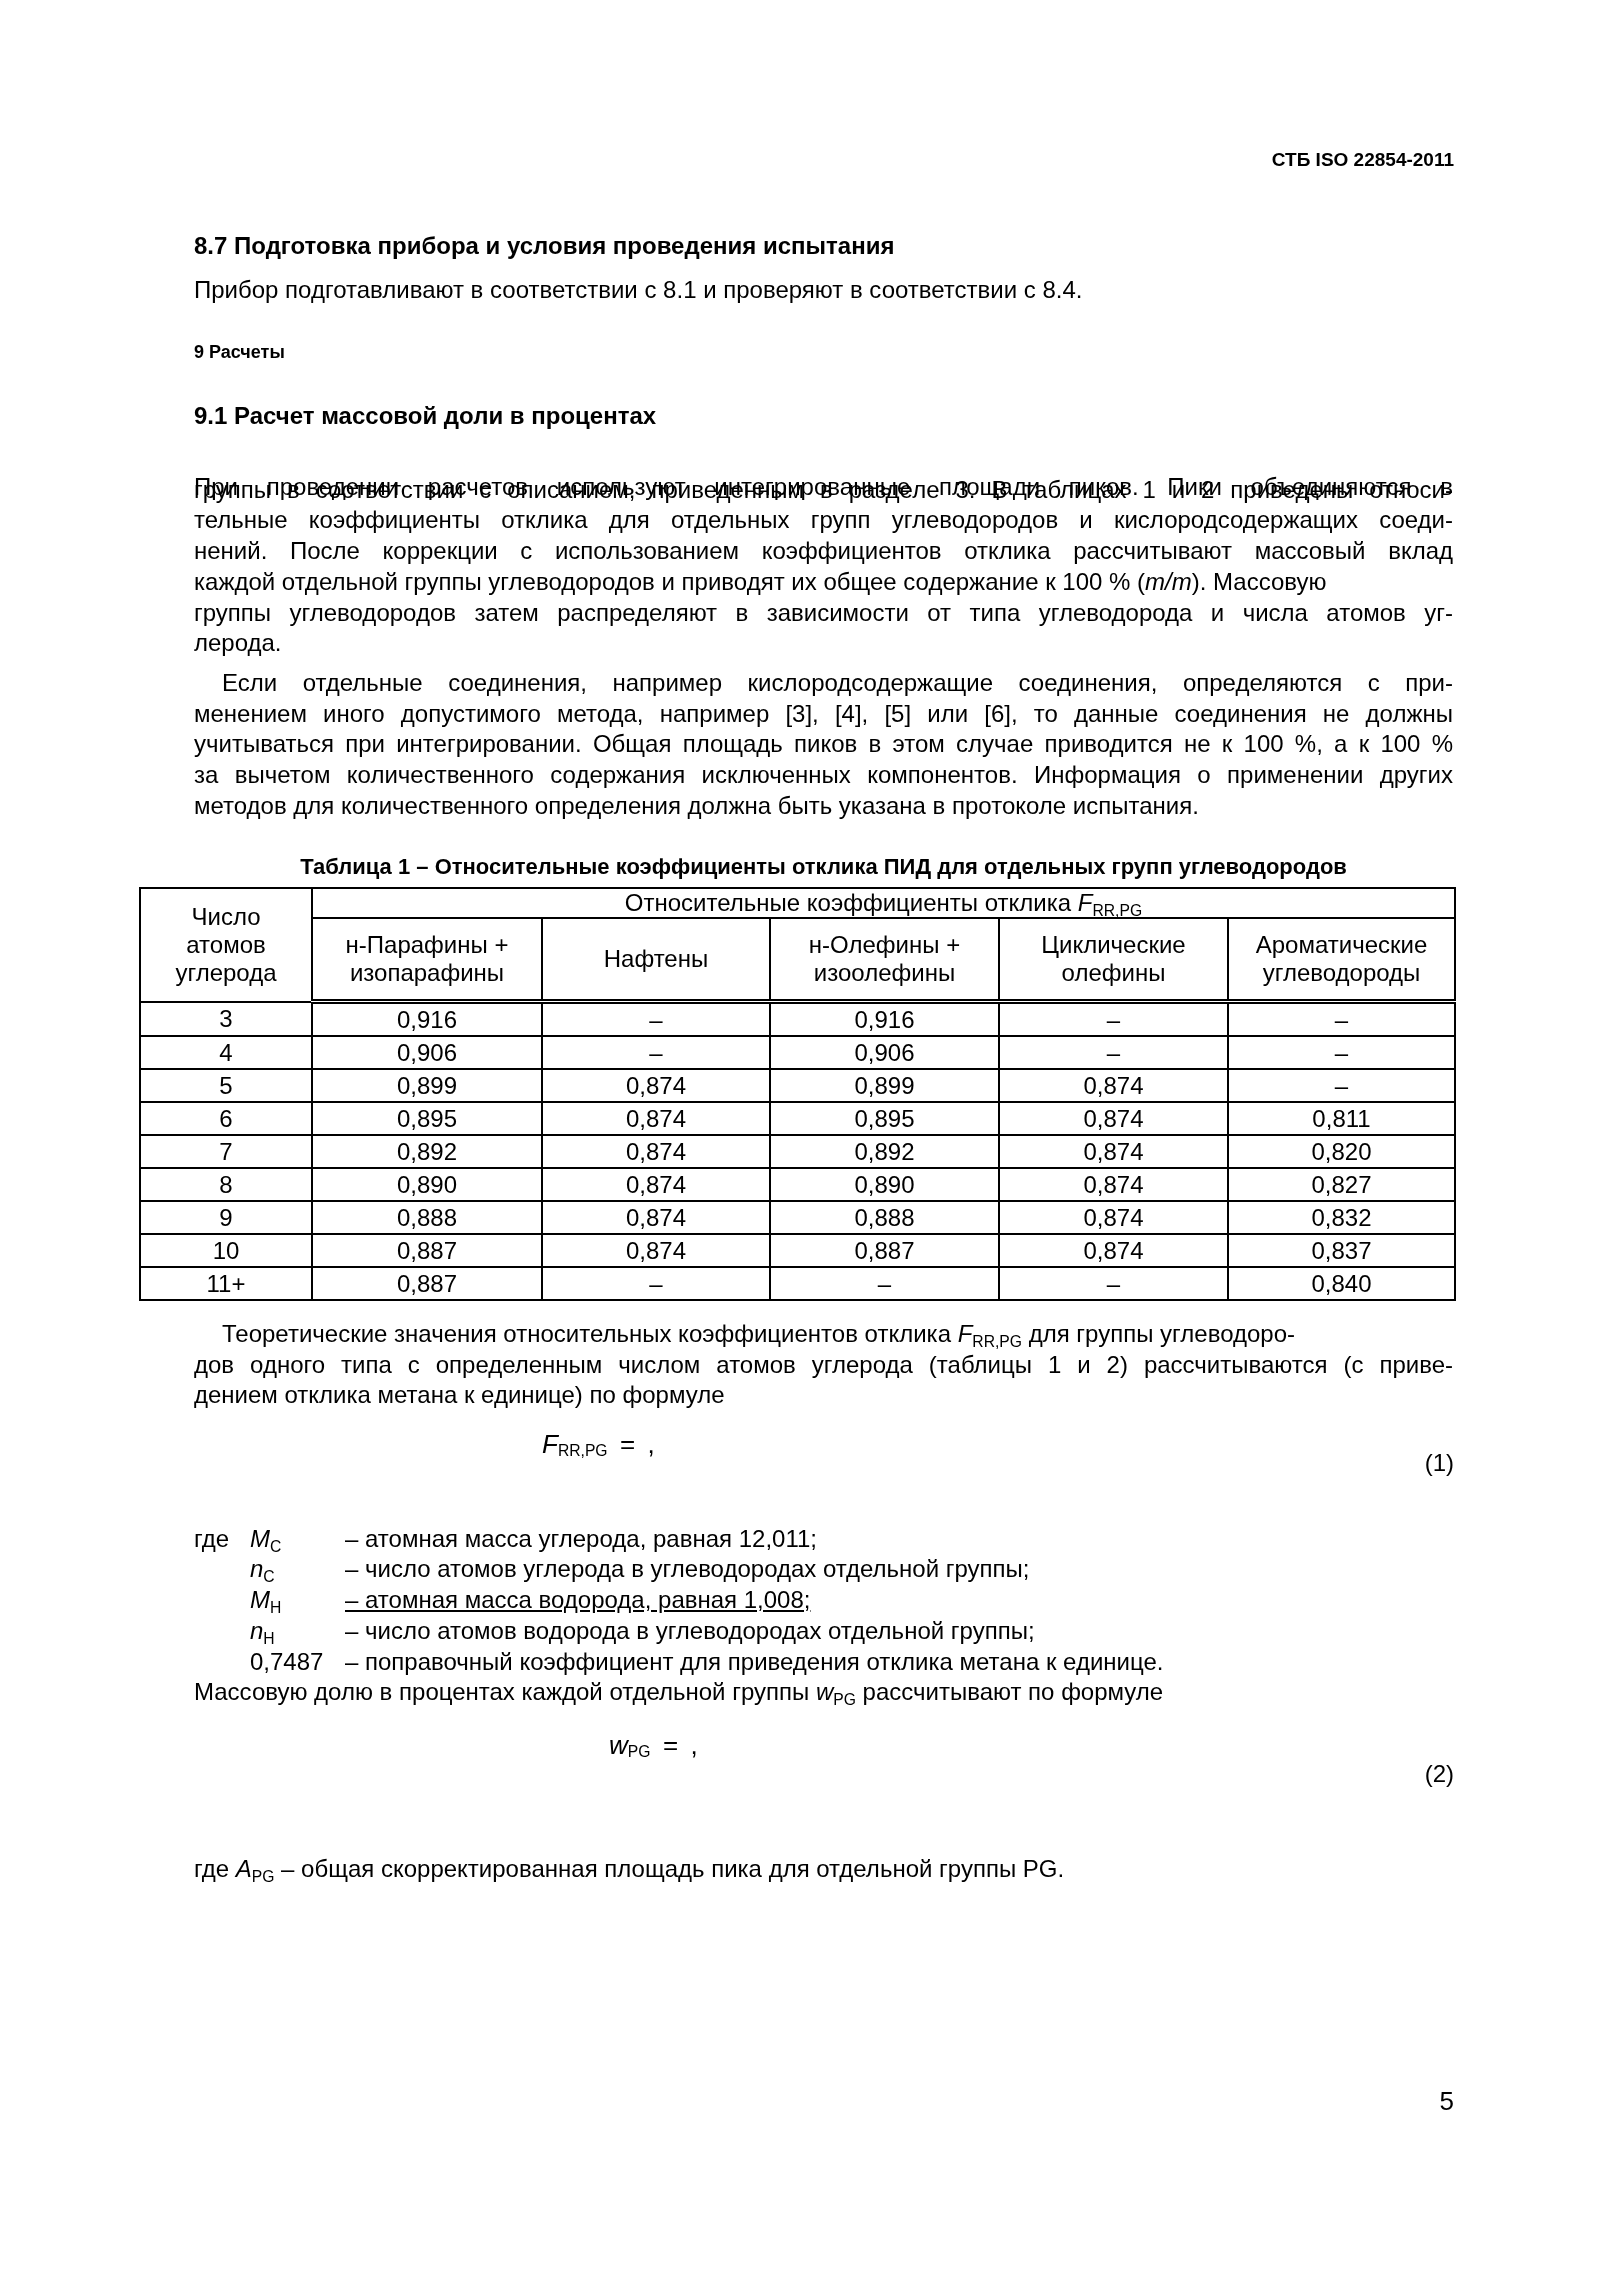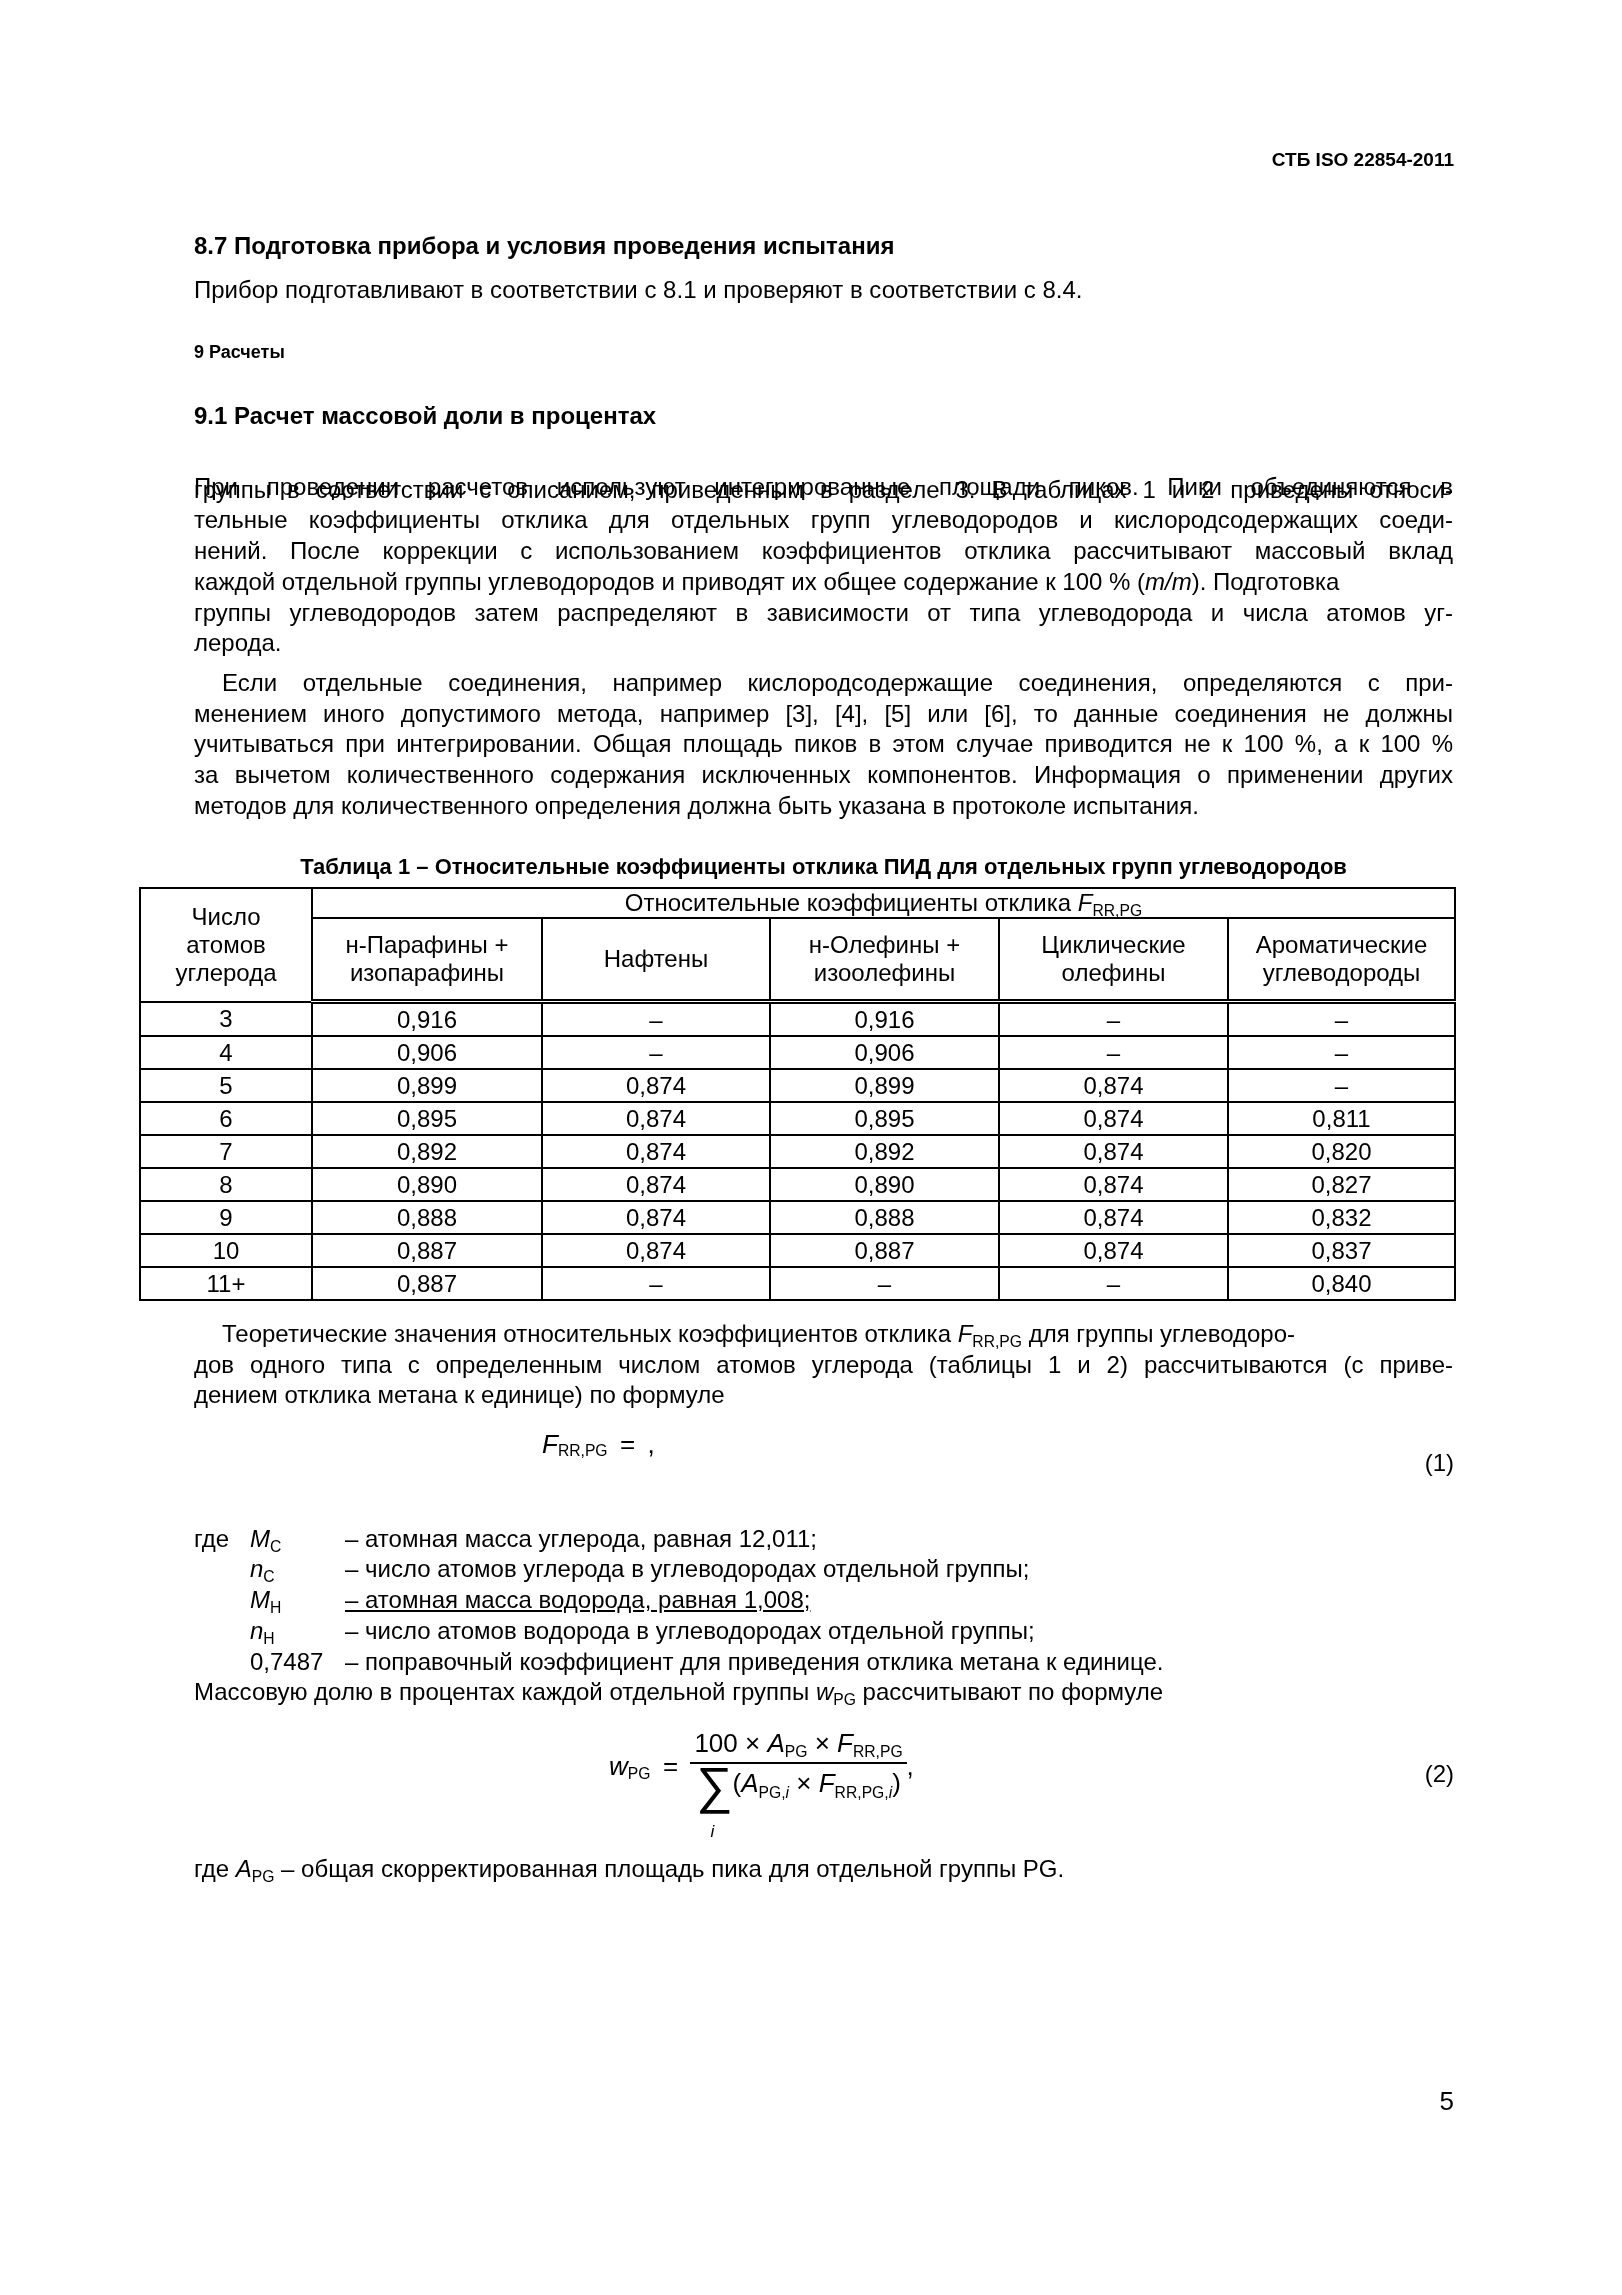--- a/index.html
+++ b/index.html
@@ -48,21 +48,21 @@
 <div class="abs h1" style="left:194px; top:342px;">9 Расчеты</div>
 
 <div class="abs h2" style="left:194px; top:402px;">9.1 Расчет массовой доли в процентах</div>
 
 <div>
   <div class="pline justify-line" style="top:445px; left:194px; text-indent:0; padding-left:0;"><span style="display:inline-block; width:0;"></span><span style="display:block; text-align:justify; text-align-last:justify; padding-left:0; margin-left:0;">При проведении расчетов используют интегрированные площади пиков. Пики объединяются в</span></div>
   <div class="pline justify-line" style="top:476px;"><span>группы в соответствии с описанием, приведенным в разделе 3. В таблицах 1 и 2 приведены относи-</span></div>
   <div class="pline justify-line" style="top:506px;"><span>тельные коэффициенты отклика для отдельных групп углеводородов и кислородсодержащих соеди-</span></div>
   <div class="pline justify-line" style="top:537px;"><span>нений. После коррекции с использованием коэффициентов отклика рассчитывают массовый вклад</span></div>
   <div class="pline" style="top:568px; display:flex; justify-content:space-between;">
-    <span style="white-space:nowrap;"><span>каждой отдельной группы углеводородов и приводят их общее содержание к 100 % (</span><span class="it">m/m</span><span>). Подготовка</span></span>
+    <span style="white-space:nowrap;"><span>каждой отдельной группы углеводородов и приводят их общее содержание к 100 % (</span><span class="it">m/m</span><span>). Массовую</span></span>
   </div>
   <div class="pline justify-line" style="top:599px;"><span>группы углеводородов затем распределяют в зависимости от типа углеводорода и числа атомов уг-</span></div>
   <div class="pline" style="top:629px;"><span>лерода.</span></div>
 </div>
 
 <div>
   <div class="pline justify-line" style="top:669px; left:222px; width:1231px;"><span>Если отдельные соединения, например кислородсодержащие соединения, определяются с при-</span></div>
   <div class="pline justify-line" style="top:700px;"><span>менением иного допустимого метода, например [3], [4], [5] или [6], то данные соединения не должны</span></div>
   <div class="pline justify-line" style="top:730px;"><span>учитываться при интегрировании. Общая площадь пиков в этом случае приводится не к 100 %, а к 100 %</span></div>
   <div class="pline justify-line" style="top:761px;"><span>за вычетом количественного содержания исключенных компонентов. Информация о применении других</span></div>
@@ -204,24 +204,21 @@
   <div class="abs desc" style="top:1648px;">– поправочный коэффициент для приведения отклика метана к единице.</div>
 </div>
 
 <div class="abs" style="left:194px; top:1678px; font-size:24px; white-space:nowrap;">
   <span>Массовую долю в процентах каждой отдельной группы </span><span class="it">w</span><sub>PG</sub><span> рассчитывают по формуле</span>
 </div>
 
 <div class="abs formula" style="left:609px; top:1728px;">
   <span class="it" style="vertical-align:middle;">w</span><sub>PG</sub>
   <span style="vertical-align:middle; margin:0 5.2px;">=</span>
-  <span class="frac">
-    <span class="num"><span>100</span> × <span class="it">A</span><sub>PG</sub> × <span class="it">F</span><sub>RR,PG</sub></span>
-    <span class="den"><span class="sigma">∑<span class="idx">i</span></span>(<span class="it">A</span><sub>PG,<i>i</i></sub> × <span class="it">F</span><sub>RR,PG,<i>i</i></sub>)</span>
-  </span><span style="vertical-align:middle;">,</span>
+  <span style="vertical-align:middle;">,</span>
 </div>
 <div class="abs eqno" style="top:1760px;">(2)</div>
 
 <div class="abs" style="left:194px; top:1855px; font-size:24px; white-space:nowrap;">
   <span>где </span><span class="it">A</span><sub>PG</sub><span> – общая скорректированная площадь пика для отдельной группы PG.</span>
 </div>
 
 <div class="abs pagenum">5</div>
 
 

